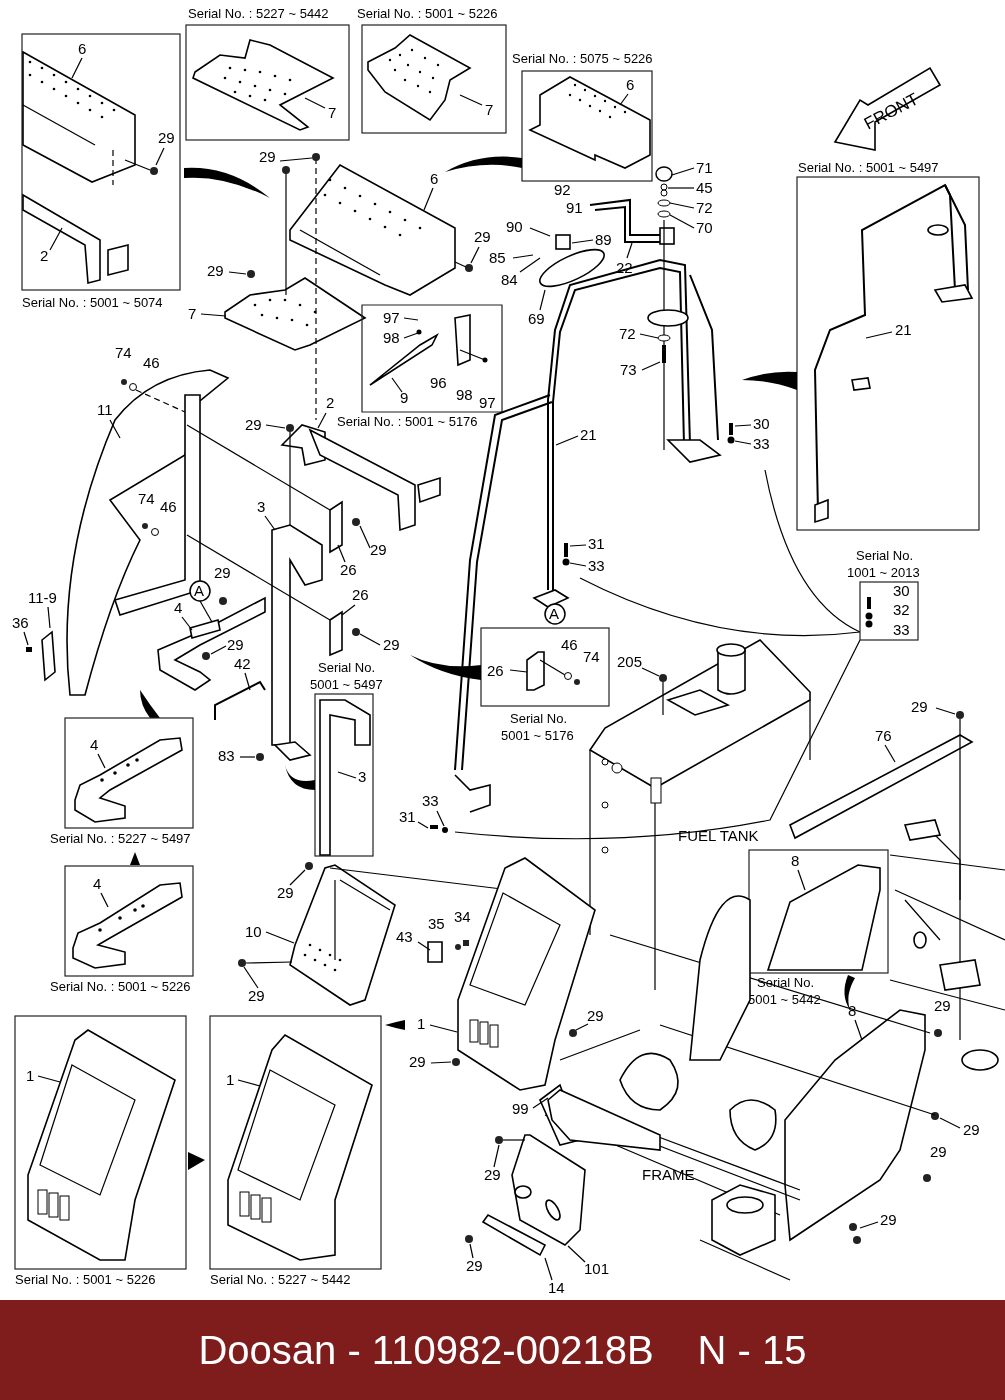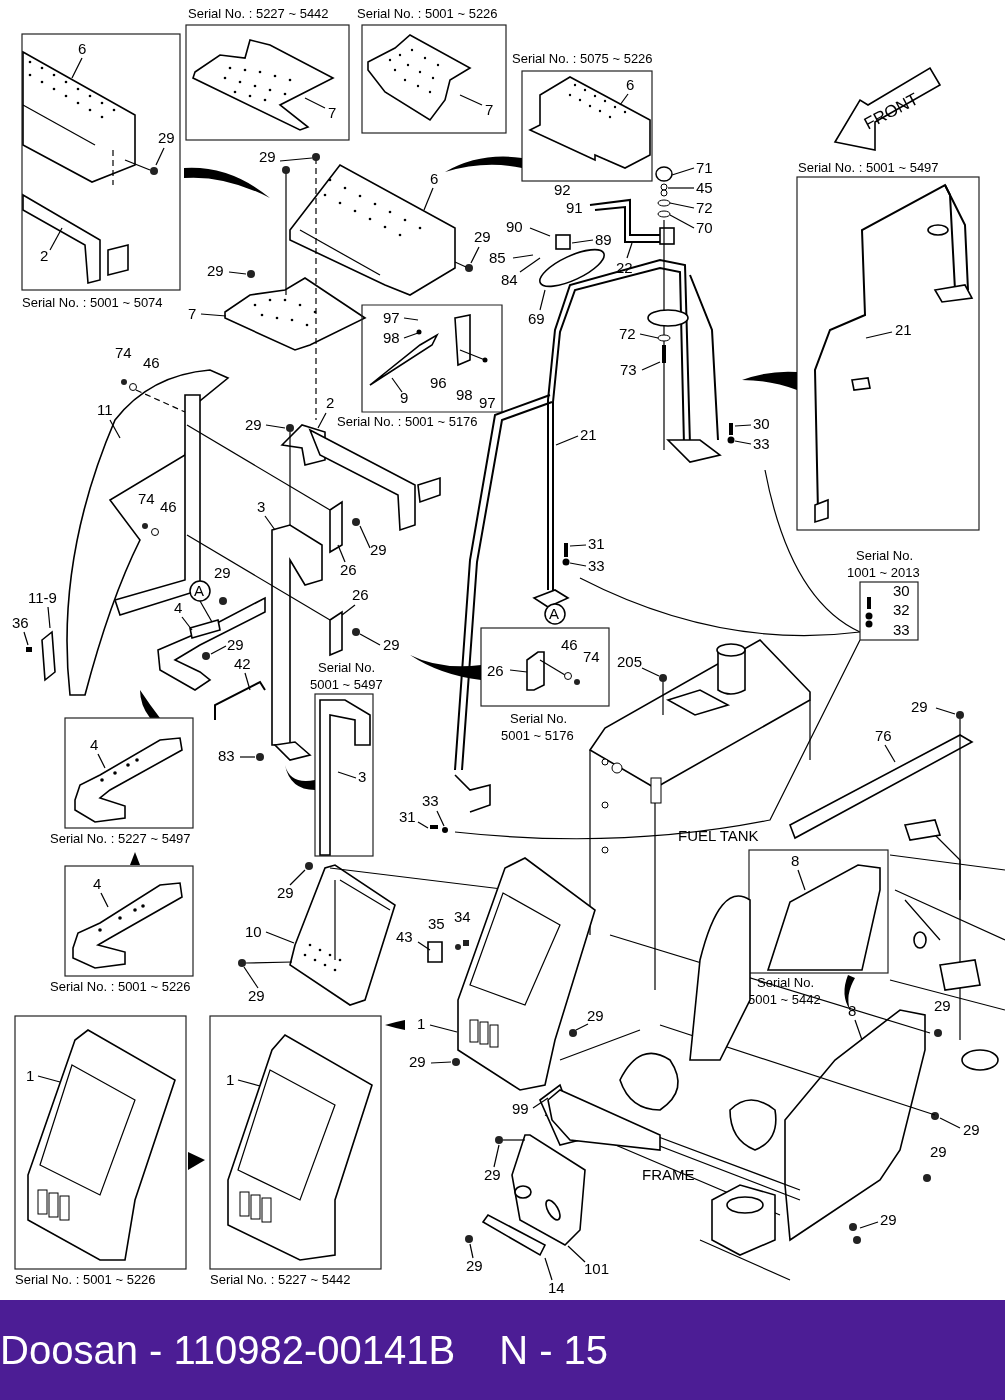--- a/index.html
+++ b/index.html
@@ -10,21 +10,21 @@
   .lbl { font-family: "Liberation Sans", sans-serif; font-size: 15px; fill: #000; }
   .ser { font-family: "Liberation Sans", sans-serif; font-size: 13px; fill: #000; }
   .big { font-family: "Liberation Sans", sans-serif; font-size: 17px; fill: #000; }
   .ln { stroke: #000; stroke-width: 1.2; fill: none; }
   .thk { stroke: #000; stroke-width: 2; fill: none; }
   .part { stroke: #000; stroke-width: 1.6; fill: #fff; }
   .box { stroke: #222; stroke-width: 1.2; fill: none; }
   .dash { stroke: #000; stroke-width: 1.2; fill: none; stroke-dasharray: 6 4; }
   .holes circle { fill: #000; }
   #footer { position: absolute; left: 0; top: 1300px; width: 1005px; height: 100px;
-            background: #4c1d95; display: flex; align-items: center; 
+            background: #7f1d1d; display: flex; align-items: center; justify-content: center;
             color: #ffffff; font-family: "Liberation Sans", sans-serif; font-size: 40px; }
   #footer .gap { display: inline-block; width: 44px; }
 </style>
 </head>
 <body>
 
 <div id="canvas">
 <svg id="diagram-svg" width="1005" height="1300" viewBox="0 0 1005 1300">
 
   <g>
@@ -602,16 +602,16 @@
     <line class="ln" x1="238" y1="1080" x2="260" y2="1086"></line>
     <text class="ser" x="210" y="1284">Serial No. : 5227 ~ 5442</text>
   </g>
 
 </svg>
 </div>
 
 <div id="footer">
   <span>Doosan</span>
   <span style="white-space:pre"> - </span>
-  <span>110982-00141B</span>
+  <span>110982-00218B</span>
   <span class="gap"></span>
   <span>N - 15</span>
 </div>
 
 </body></html>

